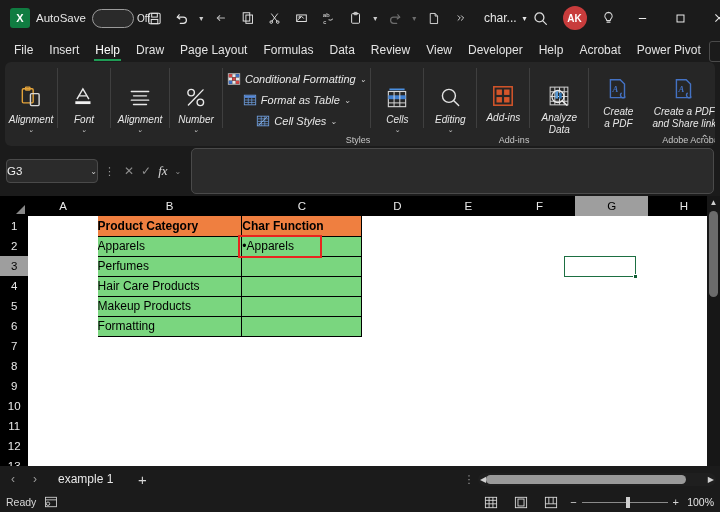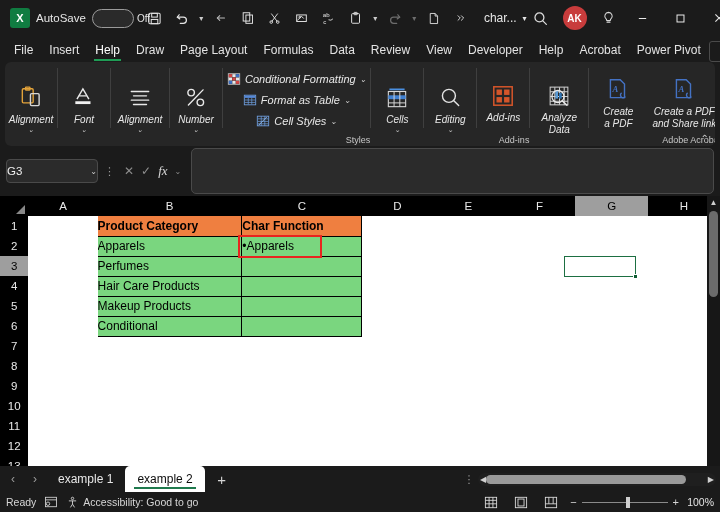--- a/index.html
+++ b/index.html
@@ -652,21 +652,21 @@
         <td class="cell grn"></td>
         <td class="cell blank"></td>
         <td class="cell blank"></td>
         <td class="cell blank"></td>
         <td class="cell blank"></td>
         <td class="cell blank"></td>
       </tr>
       <tr>
         <td class="rowhead">6</td>
         <td class="cell blank"></td>
-        <td class="cell grn">Conditional</td>
+        <td class="cell grn">Formatting</td>
         <td class="cell grn"></td>
         <td class="cell blank"></td>
         <td class="cell blank"></td>
         <td class="cell blank"></td>
         <td class="cell blank"></td>
         <td class="cell blank"></td>
       </tr>
       <tr>
         <td class="rowhead">7</td>
         <td class="cell blank"></td>
@@ -756,21 +756,20 @@
     <div class="vscroll">
       <div class="arr">▲</div>
       <div class="thumb"></div>
     </div>
   </div>
 
   <div class="sheetbar">
     <div class="navarrow">‹</div>
     <div class="navarrow">›</div>
     <div class="stab">example 1</div>
-    <div class="stab active">example 2</div>
     <div class="addsheet">+</div>
     <div class="sb-spacer"></div>
     <div class="hscroll">
       <div class="hs-kebab">⋮</div>
       <div class="hs-track">
         <span class="hs-arr" style="left:2px">◀</span>
         <div class="hthumb"></div>
         <span class="hs-arr" style="right:2px">▶</span>
       </div>
     </div>
@@ -778,30 +777,20 @@
 
   <div class="statusbar">
     <div class="sb-item">Ready</div>
     <div class="sb-item">
       <svg width="14" height="12" viewBox="0 0 16 14" fill="none" stroke="#d6d6d6" stroke-width="1">
         <rect x="1.5" y="1.5" width="13" height="11"></rect>
           <path d="M1.5 4.5 H14.5"></path>
         <circle cx="4.5" cy="9" r="2"></circle>
       </svg>
     </div>
-    <div class="sb-item">
-      <svg width="13" height="13" viewBox="0 0 16 16" fill="none" stroke="#d6d6d6" stroke-width="1.1">
-        <circle cx="8" cy="3" r="1.5"></circle>
-          <path d="M3.5 6 H12.5"></path>
-          <path d="M8 6 V10"></path>
-          <path d="M8 10 L5.5 14"></path>
-          <path d="M8 10 L10.5 14"></path>
-      </svg>
-      <span>Accessibility: Good to go</span>
-    </div>
     <div class="st-spacer"></div>
     <div class="viewbtn">
       <svg width="14" height="13" viewBox="0 0 16 15" fill="none" stroke="#e0e0e0" stroke-width="1">
         <rect x="1.5" y="1.5" width="13" height="12"></rect>
           <path d="M1.5 5 H14.5 M1.5 9 H14.5 M5.8 1.5 V13.5 M10.2 1.5 V13.5"></path>
       </svg>
     </div>
     <div class="viewbtn">
       <svg width="14" height="13" viewBox="0 0 16 15" fill="none" stroke="#e0e0e0" stroke-width="1">
         <rect x="1.5" y="1.5" width="13" height="12"></rect>

